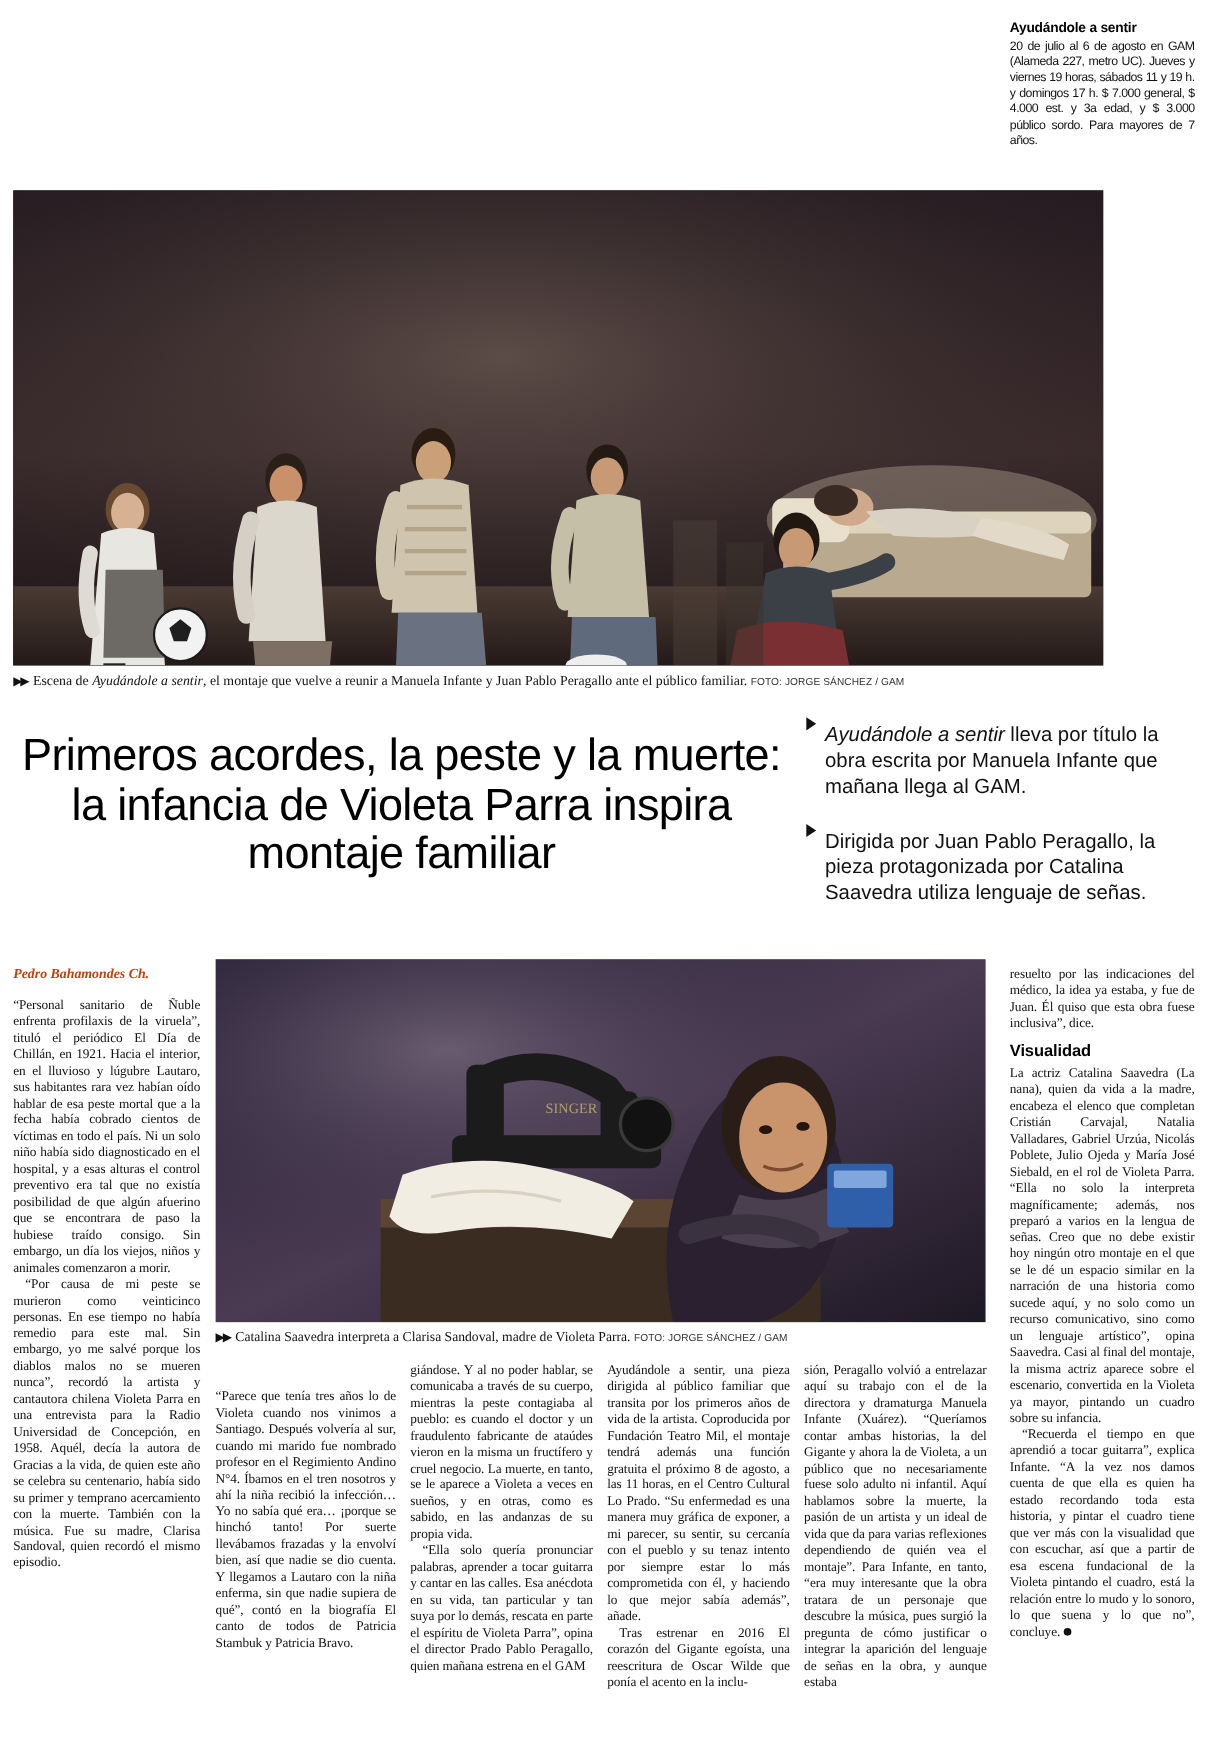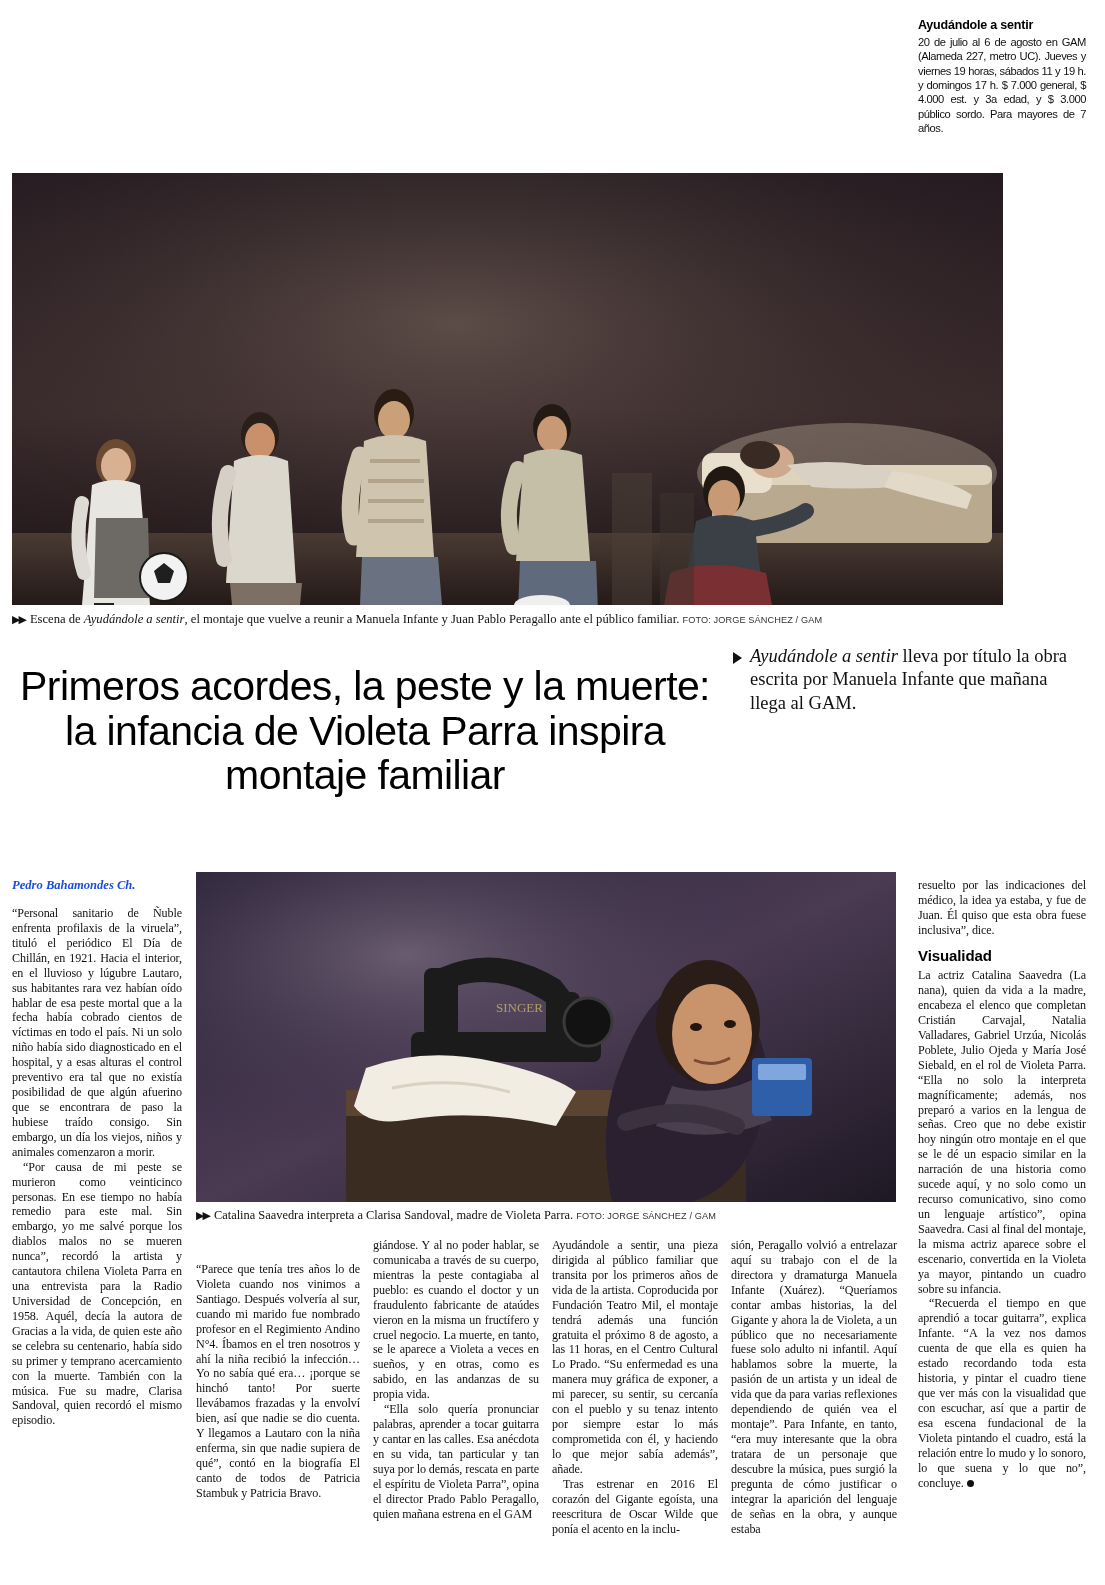--- a/index.html
+++ b/index.html
@@ -111,37 +111,38 @@
   .bullet .tri {
     flex: 0 0 auto;
     width: 0;
     height: 0;
     border-left: 9px solid #111;
     border-top: 6px solid transparent;
     border-bottom: 6px solid transparent;
     margin-top: 7px;
   }
   .bullet .txt {
-    font-family: Liberation Serif, serif;
+    font-family: Liberation Sans, sans-serif;
     font-size: 18.5px;
     line-height: 1.26;
     color: #111;
+    margin-top: 11px;
   }
   .bullet .txt i { font-style: italic; }
 
   
   .byline {
     position: absolute;
     left: 12px;
     top: 878px;
     font-family: "Liberation Serif", serif;
     font-weight: bold;
     font-style: italic;
     font-size: 12.6px;
-    color: #1d4ed8;
+    color: #c2410c;
   }
 
   
   .col {
     position: absolute;
     font-family: "Liberation Serif", serif;
     font-size: 12.1px;
     line-height: 1.235;
     text-align: justify;
     color: #111;
@@ -301,20 +302,24 @@
     <span class="credit">FOTO: JORGE SÁNCHEZ / GAM</span>
   </div>
 
   <h1 class="headline">Primeros acordes, la peste y la muerte: la infancia de Violeta Parra inspira montaje familiar</h1>
 
   <div class="bullets">
     <div class="bullet">
       <span class="tri"></span>
       <span class="txt"><i>Ayudándole a sentir</i><span> lleva por título la obra escrita por Manuela Infante que mañana llega al GAM.</span></span>
     </div>
+    <div class="bullet">
+      <span class="tri"></span>
+      <span class="txt">Dirigida por Juan Pablo Peragallo, la pieza protagonizada por Catalina Saavedra utiliza lenguaje de señas.</span>
+    </div>
   </div>
 
   <div class="byline">Pedro Bahamondes Ch.</div>
 
   <div class="col" id="col1">
     <p class="first">“Personal sanitario de Ñuble enfrenta profilaxis de la viruela”, tituló el periódico El Día de Chillán, en 1921. Hacia el interior, en el lluvioso y lúgubre Lautaro, sus habitantes rara vez habían oído hablar de esa peste mortal que a la fecha había cobrado cientos de víctimas en todo el país. Ni un solo niño había sido diagnosticado en el hospital, y a esas alturas el control preventivo era tal que no existía posibilidad de que algún afuerino que se encontrara de paso la hubiese traído consigo. Sin embargo, un día los viejos, niños y animales comenzaron a morir.</p>
     <p>“Por causa de mi peste se murieron como veinticinco personas. En ese tiempo no había remedio para este mal. Sin embargo, yo me salvé porque los diablos malos no se mueren nunca”, recordó la artista y cantautora chilena Violeta Parra en una entrevista para la Radio Universidad de Concepción, en 1958. Aquél, decía la autora de Gracias a la vida, de quien este año se celebra su centenario, había sido su primer y temprano acercamiento con la muerte. También con la música. Fue su madre, Clarisa Sandoval, quien recordó el mismo episodio.</p>
   </div>
 
   <div class="photo2">

